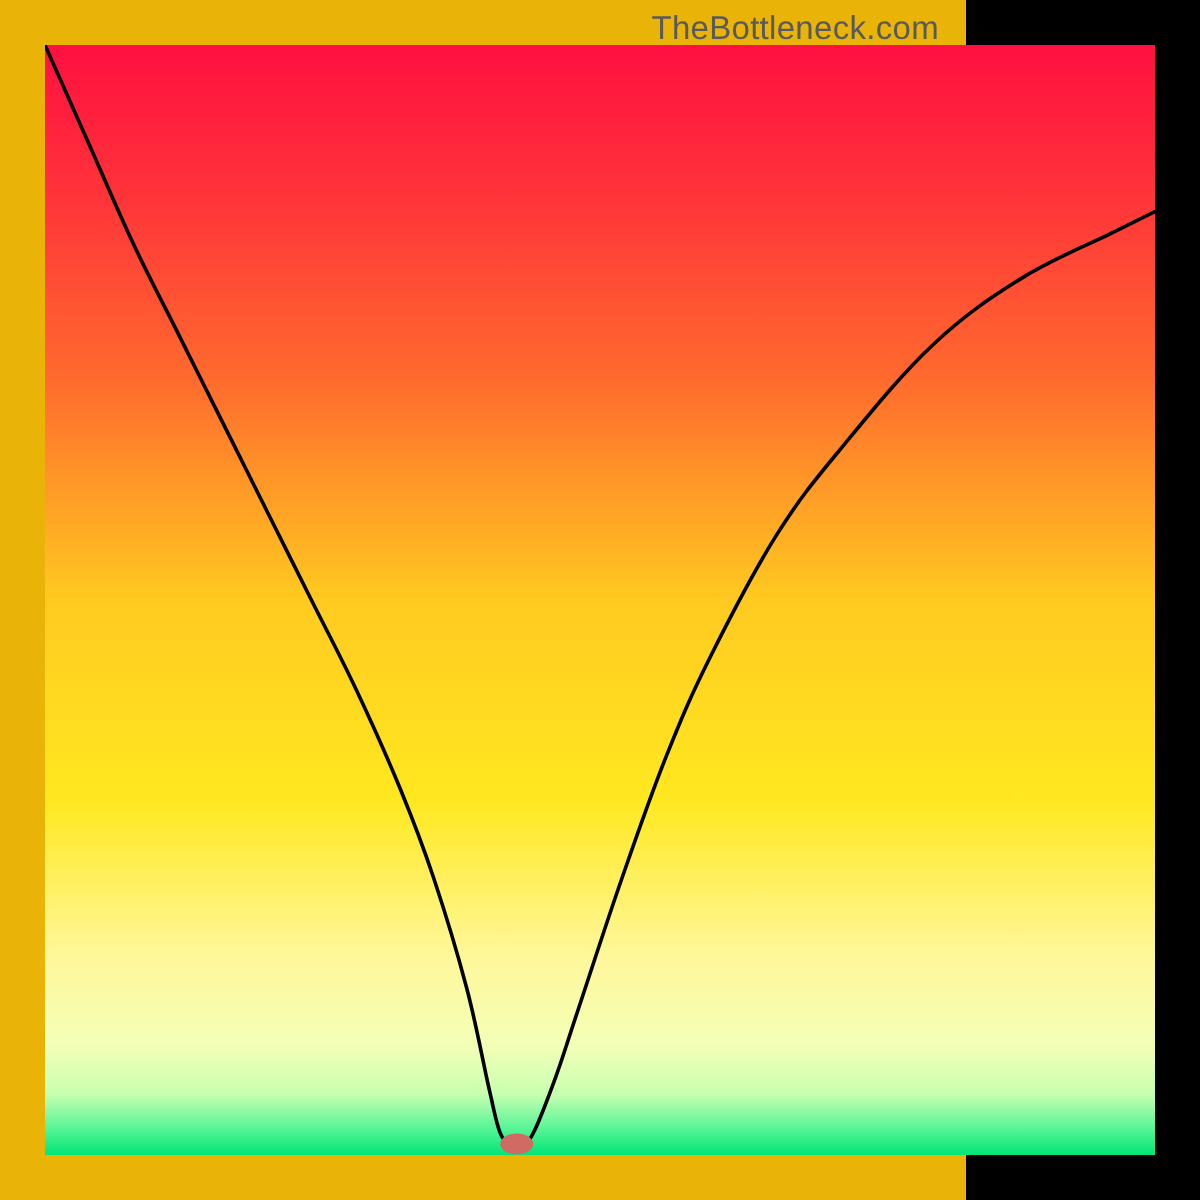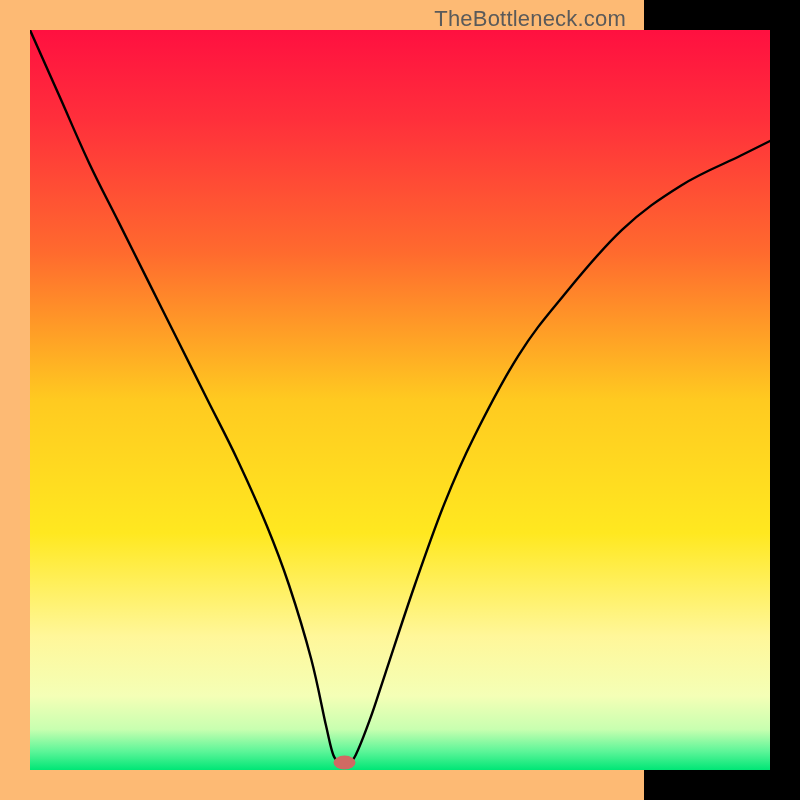--- a/index.html
+++ b/index.html
@@ -10,21 +10,21 @@
     background: #000000;
     overflow: hidden;
     font-family: Arial, Helvetica, sans-serif;
   }
   .frame {
     position: absolute;
     left: 0;
     top: 0;
     width: 644px;
     height: 800px;
-    background: #fdba74;
+    background: #eab308;
   }
   .plot-area {
     position: absolute;
     left: 30px;
     top: 30px;
     width: 740px;
     height: 740px;
     overflow: hidden;
   }
   .watermark {

